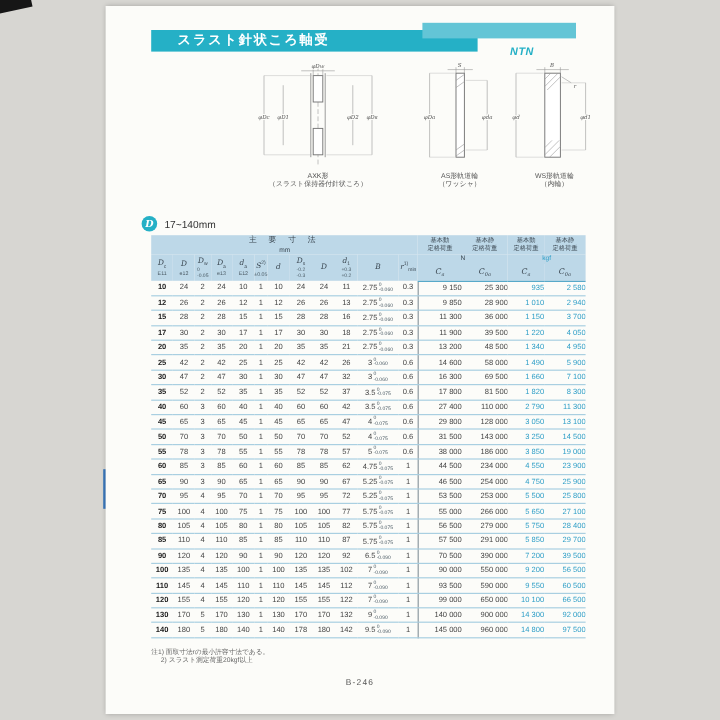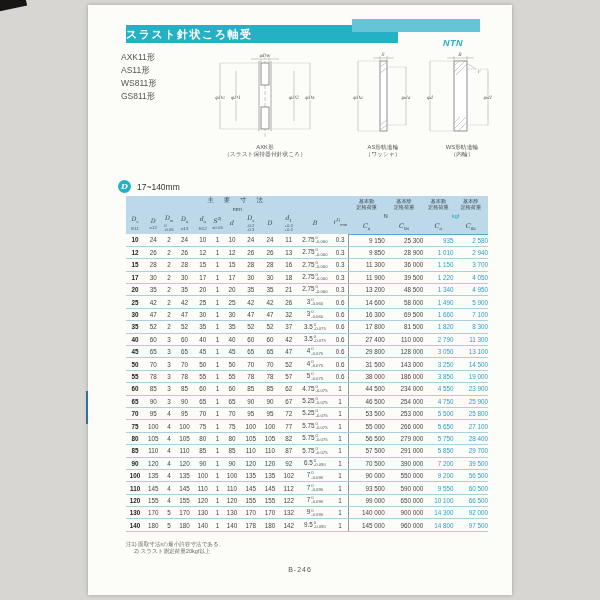--- a/index.html
+++ b/index.html
@@ -5,24 +5,24 @@
   html,body{margin:0;padding:0;}
   body{width:600px;height:600px;background:#d7d6d2;position:relative;overflow:hidden;
        font-family:"Liberation Sans",sans-serif;-webkit-font-smoothing:antialiased;}
   .page{position:absolute;left:88px;top:5px;width:424px;height:590px;background:#fcfcf9;
         box-shadow:0 0 4px rgba(0,0,0,.25);}
   .corner-mark{position:absolute;left:-6px;top:-5px;width:32px;height:14px;background:#161616;
         transform:rotate(-12deg);}
   .side-tab{position:absolute;left:86px;top:391px;width:16px;height:33px;background:#3b78bc;}
 
   .titlebar{position:absolute;left:38px;top:20px;width:272px;height:18px;background:var(--accent);
-        color:#fff;font-size:11px;font-weight:bold;line-height:18px;padding-left:0;
+        color:#fff;font-size:11px;font-weight:bold;line-height:18px;padding-left:22px;
         letter-spacing:1.5px;box-sizing:border-box;}
   .titlebar2{position:absolute;left:264px;top:14px;width:128px;height:13px;background:#63c5d6;}
-  .brand{position:absolute;left:355px;top:33px;color:var(--accent);font-weight:bold;
+  .brand{position:absolute;left:337px;top:33px;color:var(--accent);font-weight:bold;
         font-style:italic;font-size:9px;letter-spacing:.5px;}
 
   .model-list{position:absolute;left:33px;top:46px;font-size:8.5px;color:#555;line-height:13px;}
 
   .fig{position:absolute;text-align:center;}
   .fig-axk{left:110px;top:46px;width:134px;}
   .fig-as{left:252px;top:46px;width:86px;}
   .fig-ws{left:328px;top:46px;width:92px;}
   .fig svg{display:block;}
   .fig .cap{font-size:5.8px;color:#555;line-height:7px;margin-top:1px;}
@@ -71,26 +71,20 @@
 
 <div class="corner-mark"></div>
 <div class="side-tab"></div>
 
 <div class="page">
 
   <div class="titlebar">スラスト針状ころ軸受</div>
   <div class="titlebar2"></div>
   <div class="brand">NTN</div>
 
-  <div class="model-list">
-      <div class="model">AXK11形</div>
-      <div class="model">AS11形</div>
-      <div class="model">WS811形</div>
-      <div class="model">GS811形</div>
-    </div>
 
   <div class="fig fig-axk">
     <svg width="134" height="92" viewBox="0 0 134 92">
       <line x1="67" y1="4" x2="67" y2="88" stroke="#aaa" stroke-width="0.6" stroke-dasharray="4,2"></line>
       <line x1="61" y1="10" x2="61" y2="80" stroke="#888" stroke-width="0.7"></line>
       <line x1="73" y1="10" x2="73" y2="80" stroke="#888" stroke-width="0.7"></line>
       <rect x="63" y="12" width="8" height="22" fill="#fff" stroke="#777" stroke-width="0.8"></rect>
       <rect x="63" y="56" width="8" height="22" fill="#fff" stroke="#777" stroke-width="0.8"></rect>
       <line x1="63" y1="12" x2="63" y2="6" stroke="#999" stroke-width="0.5"></line>
       <line x1="71" y1="12" x2="71" y2="6" stroke="#999" stroke-width="0.5"></line>

